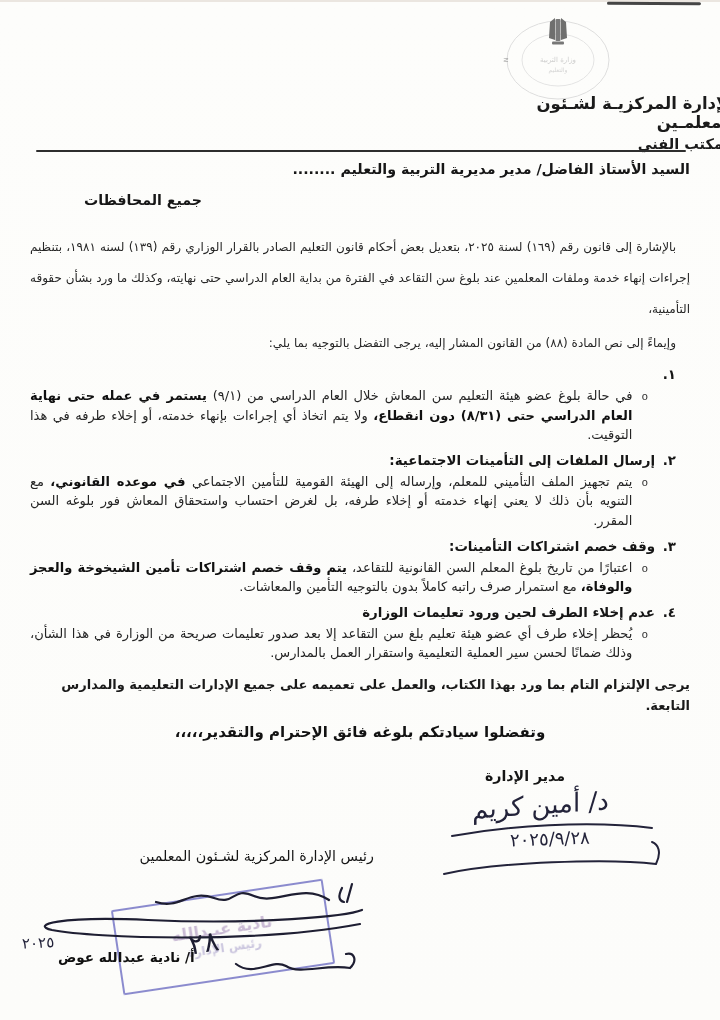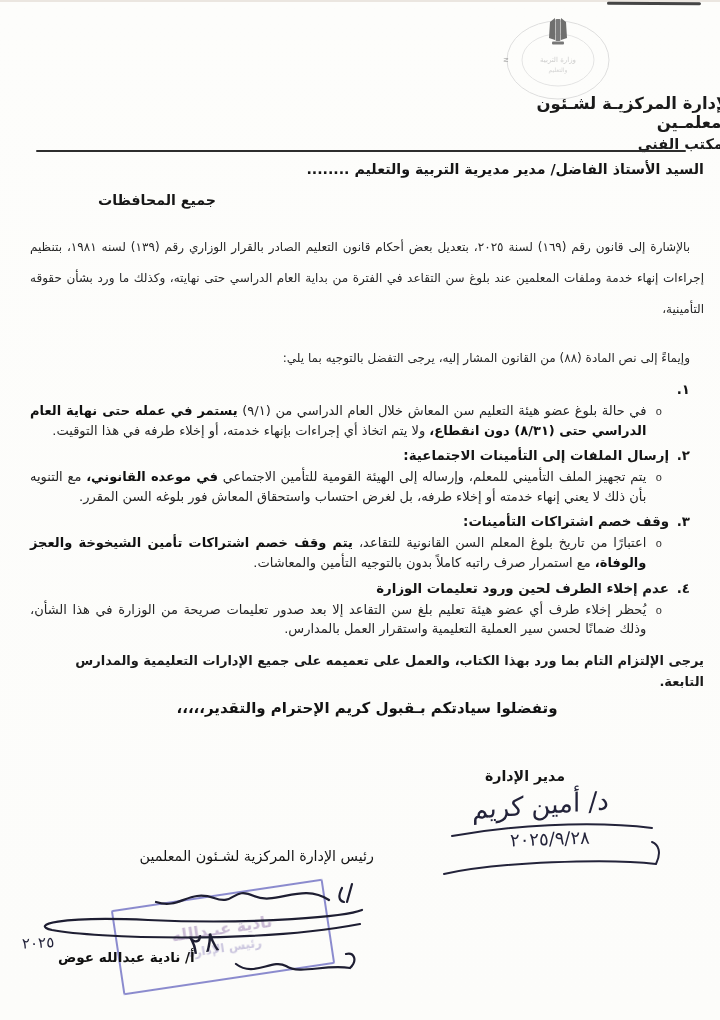--- a/index.html
+++ b/index.html
@@ -36,35 +36,35 @@
   .letterhead .org { font-weight: bold; font-size: 16.5px; letter-spacing: 0; color: #1b1b1b; }
   .letterhead .office { font-weight: bold; font-size: 14.5px; margin-top: 4px; color: #1b1b1b; }
 
   .head-rule {
     position: absolute; left: 36px; top: 150px; width: 650px; height: 2.4px;
     background: #2e2e2e; border-radius: 1px;
   }
 
   
   .content {
-    position: absolute; top: 158px; left: 0; width: 720px; padding: 0 16px 0 30px;
+    position: absolute; top: 158px; left: 0; width: 720px; padding: 0 30px 0 30px;
     font-size: 13px; line-height: 1.55;
   }
   .salutation { font-weight: bold; font-size: 14.2px; color: #161616; }
   .addressee  { font-weight: bold; font-size: 14.2px; color: #161616; margin-top: 9px; margin-right: 488px; white-space: nowrap; }
 
   .para {
     margin-top: 21px;
     text-align: justify;
     text-indent: 14px;
     line-height: 31px;
     font-size: 12px;
     color: #262626;
   }
-  .para.single { margin-top: 20px; line-height: 26px; }
+  .para.single { margin-top: 5px; line-height: 26px; }
 
   .dlist { margin-top: 8px; }
   .ditem { margin-bottom: 5px; }
   .item-head { display: flex; gap: 7px; font-weight: bold; font-size: 13.4px; color: #151515; margin-right: 14px; line-height: 21px; }
   .item-num { min-width: 14px; }
   .bullet-row { display: flex; gap: 9px; margin-right: 42px; margin-top: 1px; }
   .bullet-marker { font-size: 11px; line-height: 19px; color: #333; padding-top: 1px; font-family: "DejaVu Sans Mono", monospace; }
   .bullet-body { flex: 1; text-align: justify; line-height: 19.6px; font-size: 13px; color: #242424; }
   .bullet-body strong { color: #101010; }
 
@@ -188,21 +188,21 @@
         </div>
         <div class="bullet-row">
           <span class="bullet-marker">o</span>
           <div class="bullet-body"><span>يُحظر إخلاء طرف أي عضو هيئة تعليم بلغ سن التقاعد إلا بعد صدور تعليمات صريحة من الوزارة في هذا الشأن، وذلك ضمانًا لحسن سير العملية التعليمية واستقرار العمل بالمدارس.</span><strong></strong><span></span></div>
         </div>
       </div>
 
     </div>
 
     <div class="closing1">يرجى الإلتزام التام بما ورد بهذا الكتاب، والعمل على تعميمه على جميع الإدارات التعليمية والمدارس التابعة.</div>
-    <div class="closing2">وتفضلوا سيادتكم بـقبول كريم الإحترام والتقدير،،،،،</div>
+    <div class="closing2">وتفضلوا سيادتكم بلوغه فائق الإحترام والتقدير،،،،،</div>
 
   </div>
 
   <div class="sign-right">
     <div class="title">مدير الإدارة</div>
     <svg class="swash" width="230" height="80" viewBox="0 0 230 80">
       <path d="M14 34 C 70 24, 150 18, 214 26" stroke="#23233a" stroke-width="2" fill="none" stroke-linecap="round"></path>
       <path d="M6 72 C 60 60, 170 56, 218 62 C 224 50, 220 42, 214 40" stroke="#23233a" stroke-width="2" fill="none" stroke-linecap="round"></path>
     </svg>
     <div class="name hand">د/ أمين كريم</div>

